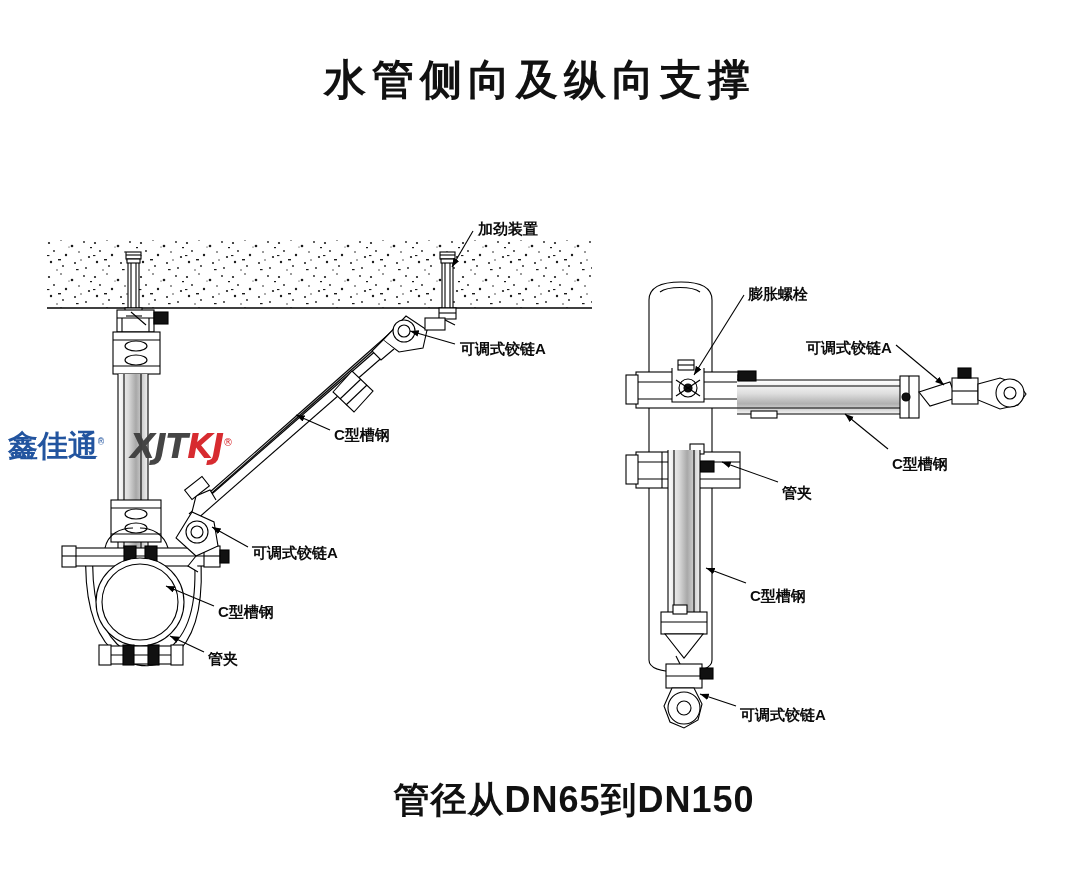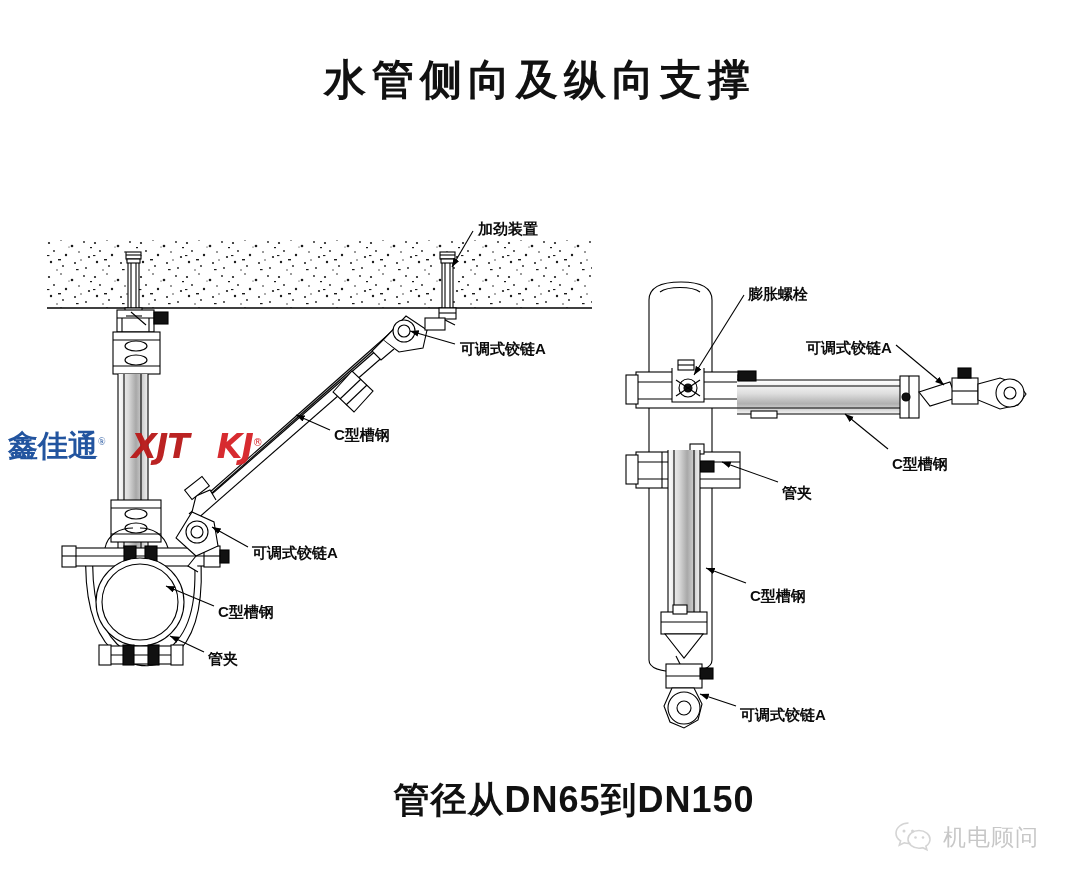--- a/index.html
+++ b/index.html
@@ -63,21 +63,21 @@
     position: absolute;
     left: 8px;
     top: 424px;
     height: 44px;
     display: flex;
     align-items: center;
     gap: 26px;
     opacity: 0.97;
   }
   .wm-cn {
-    font-family: Liberation Serif, serif;
+    font-family: Liberation Mono, monospace;
     font-size: 30px;
     font-weight: 700;
     color: #1b4f9c;
     letter-spacing: 0px;
     position: relative;
     text-shadow: 0 1px 0 rgba(255,255,255,.6);
   }
   .wm-cn .reg {
     font-size: 10px;
     vertical-align: super;
@@ -85,22 +85,22 @@
     color: #1b4f9c;
   }
   .wm-en {
     font-family: "DejaVu Sans", "Liberation Sans", sans-serif;
     font-size: 33px;
     font-weight: 700;
     font-style: italic;
     letter-spacing: -1px;
     position: relative;
   }
-  .wm-en .b { color: #b91c1c; }
-  .wm-en .r { color: #d6252a; margin-left: 28px; }
+  .wm-en .b { color: #404040; }
+  .wm-en .r { color: #d6252a; }
   .wm-en .reg {
     font-size: 10px;
     vertical-align: super;
     font-style: normal;
     font-weight: 400;
     color: #d6252a;
   }
 
   
   #wm-wechat {
@@ -441,32 +441,14 @@
     <div class="wm-cn">
       <span>鑫佳通</span><span class="reg">®</span>
     </div>
     <div class="wm-en">
       <span class="b">XJT</span><span class="r">KJ</span><span class="reg">®</span>
     </div>
   </div>
 
   <div class="caption">管径从DN65到DN150</div>
 
-  <div id="wm-wechat">
-    <svg width="40" height="34" viewBox="0 0 40 34">
-      <g fill="none" stroke="#9a9a9a" stroke-width="1.6">
-        <path d="M15.5,3 C8.6,3 3,7.6 3,13.2 C3,16.3 4.8,19.1 7.6,20.9 L6.3,25.2 L11.1,22.8
-                 C12.5,23.2 14,23.4 15.5,23.4 C16.1,23.4 16.7,23.4 17.3,23.3"></path>
-        <path d="M26,10.5 C32.1,10.5 37,14.4 37,19.2 C37,22 35.4,24.5 32.9,26.1 L33.9,29.7
-                 L29.7,27.7 C28.5,28 27.3,28.2 26,28.2 C19.9,28.2 15,24.3 15,19.2
-                 C15,14.4 19.9,10.5 26,10.5 Z"></path>
-      </g>
-      <g fill="#9a9a9a">
-        <circle cx="11" cy="11" r="1.5"></circle>
-        <circle cx="19.5" cy="11" r="1.5"></circle>
-        <circle cx="22.5" cy="17.5" r="1.3"></circle>
-        <circle cx="30" cy="17.5" r="1.3"></circle>
-      </g>
-    </svg>
-    <span class="wx-txt">机电顾问</span>
-  </div>
 
 </div>
 
 </body></html>

